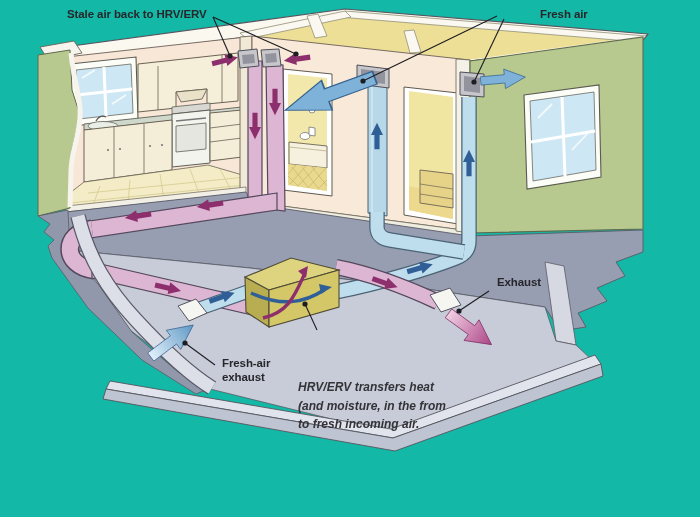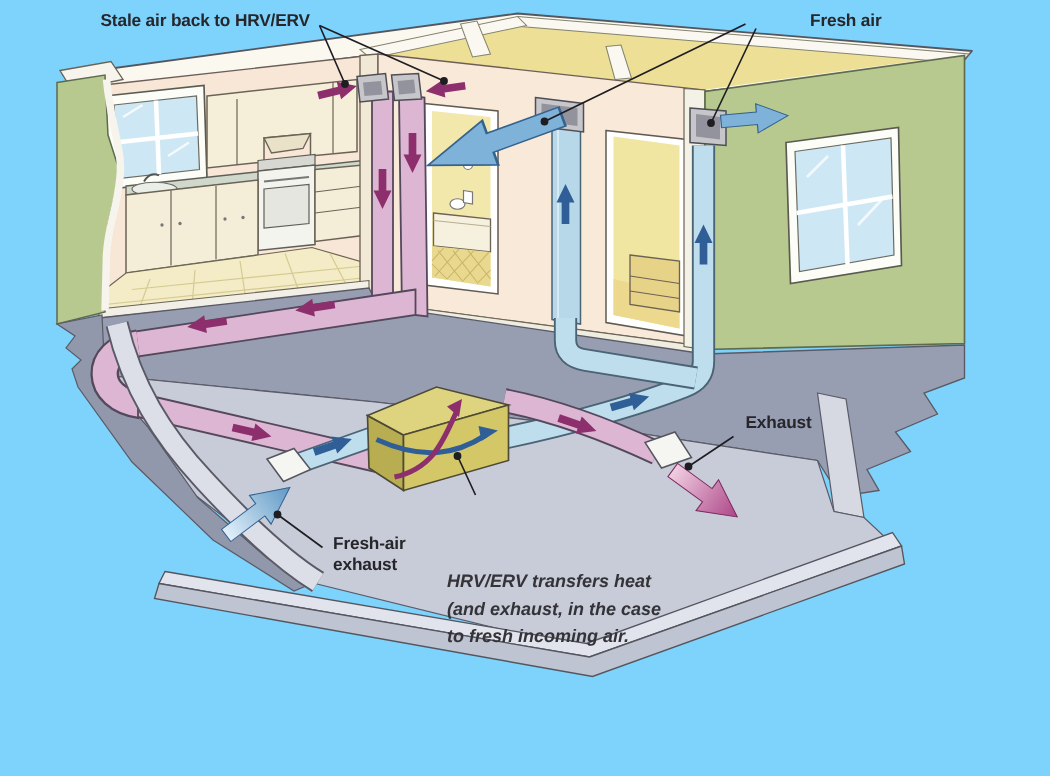--- a/index.html
+++ b/index.html
@@ -1,16 +1,16 @@
 <!DOCTYPE html>
 <html><head>
 <meta charset="utf-8">
 <style>
   html,body{margin:0;padding:0;background:#ffffff;}
-  #stage{position:relative;width:700px;height:517px;background:#7dd3fc;overflow:hidden;
+  #stage{position:relative;width:700px;height:517px;background:#14b8a6;overflow:hidden;
          font-family:"Liberation Sans",sans-serif;}
   #art{position:absolute;left:0;top:0;}
   .lbl{position:absolute;font-weight:700;font-size:11.5px;line-height:1.18;
        color:#26262b;letter-spacing:-0.1px;white-space:nowrap;}
   .cap{position:absolute;font-style:italic;font-weight:700;font-size:12px;
        line-height:18.5px;color:#333338;white-space:nowrap;}
 </style>
 </head>
 <body>
 
@@ -263,16 +263,16 @@
 
   <div class="lbl" style="left:67px;top:8px;">Stale air back to HRV/ERV</div>
   <div class="lbl" style="left:496px;top:8px;padding-left:44px;">Fresh air</div>
   <div class="lbl" style="left:471px;top:276px;margin-left:26px;">Exhaust</div>
   <div class="lbl" style="left:222px;top:357px;">
     <div>Fresh-air</div>
     <div>exhaust</div>
   </div>
   <div class="cap" style="left:298px;top:330px;margin-top:48px;">
     <div>HRV/ERV transfers heat</div>
-    <div>(and exhaust, in the case</div>
+    <div>(and moisture, in the from</div>
     <div>to fresh incoming air.</div>
   </div>
 </div>
 
 </body></html>

